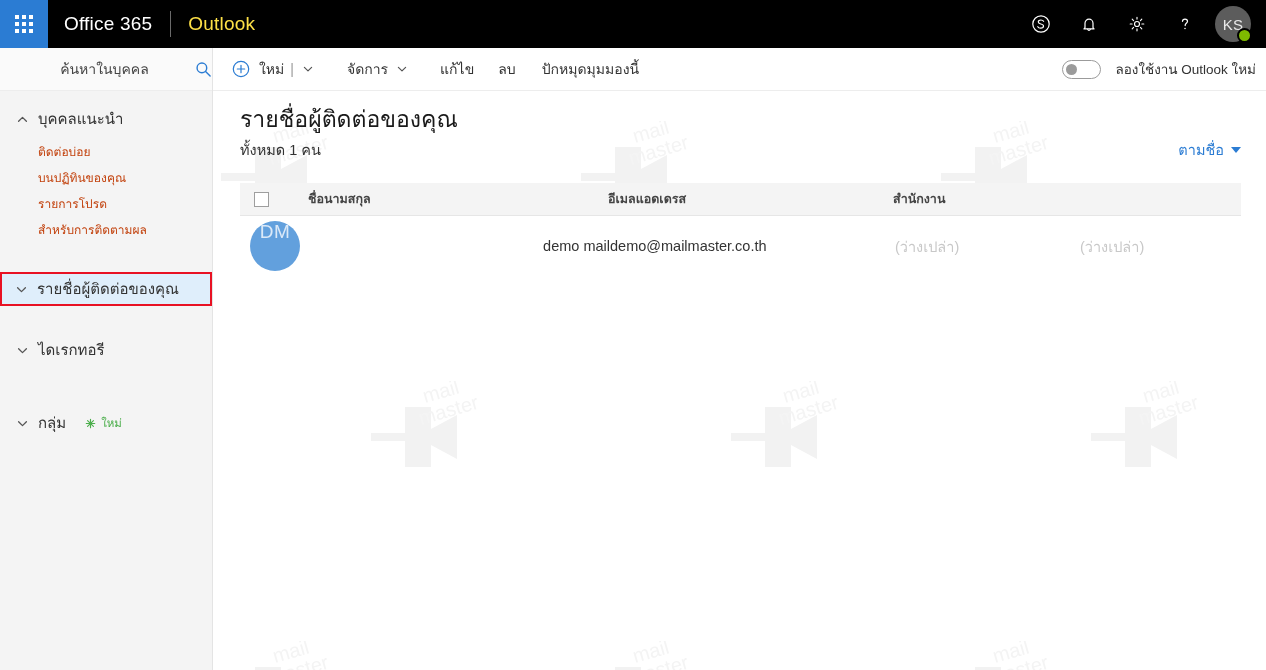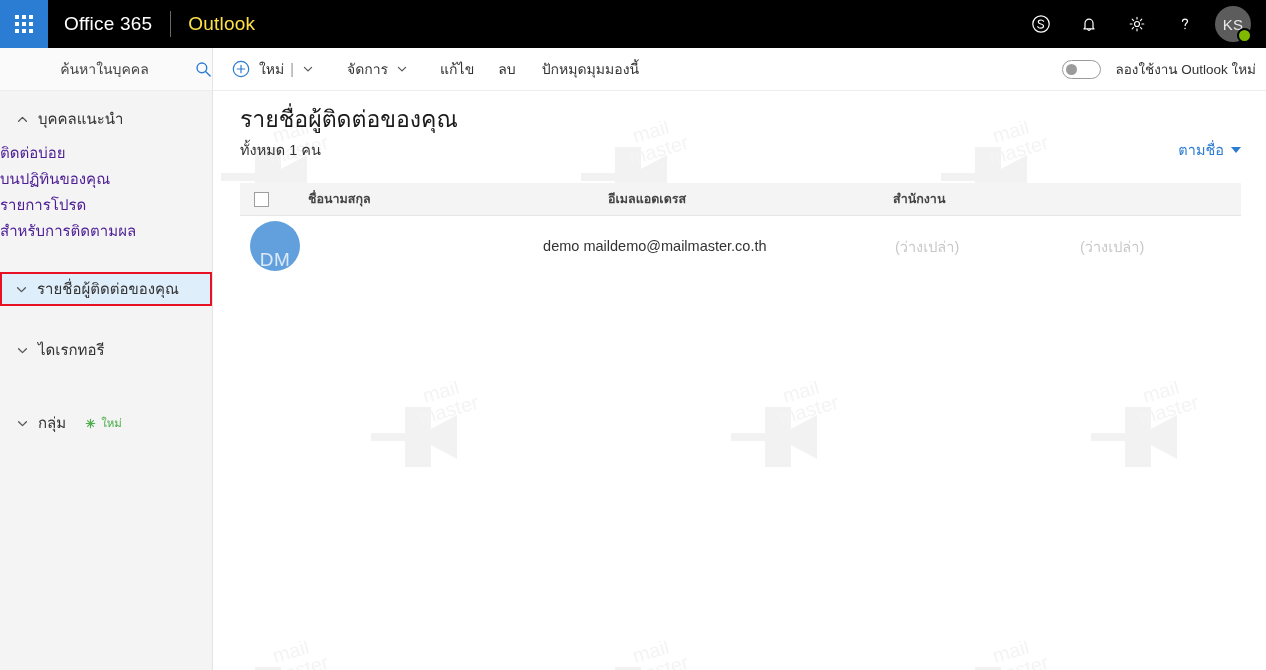--- a/index.html
+++ b/index.html
@@ -156,21 +156,21 @@
   #search-btn {
     width: 22px;
     height: 22px;
     display: flex;
     align-items: center;
     justify-content: center;
     cursor: pointer;
     color: #2b7cd3;
   }
 
-  .nav-group { margin-top: 0; }
+  .nav-group { margin-top: 0; font-family: Liberation Mono, monospace; }
   .nav-head {
     display: flex;
     align-items: center;
     height: 34px;
     padding-left: 14px;
     cursor: pointer;
     box-sizing: border-box;
   }
   .nav-head .chev {
     width: 16px;
@@ -181,22 +181,23 @@
     display: flex;
     align-items: center;
     justify-content: center;
   }
   .nav-head .nav-title {
     font-size: 15px;
     color: #333;
     white-space: nowrap;
   }
   .nav-child {
-    font-size: 15px;
-    color: #4c1d95;
+    font-size: 12px;
+    color: #c2410c;
+    padding-left: 38px;
     height: 26px;
     line-height: 26px;
     cursor: pointer;
     white-space: nowrap;
   }
 
   #group-suggested { margin-top: 11px; }
   #children-suggested { margin-top: 4px; }
 
   #group-contacts {
@@ -422,21 +423,21 @@
   }
   .row .col-check { padding-left: 10px; }
   #row-avatar {
     width: 50px;
     height: 50px;
     border-radius: 50%;
     background: #62a0dd;
     color: #dbe9f8;
     font-size: 19px;
     display: flex;
-    align-items: flex-end;
+    align-items: flex-start;
     justify-content: center;
     letter-spacing: .5px;
   }
   .cell {
     font-size: 14.5px;
     color: #333;
     white-space: nowrap;
   }
   .cell.name { padding-left: 2px; text-align: right; }
   .cell.empty { color: #c8c8c8; }

